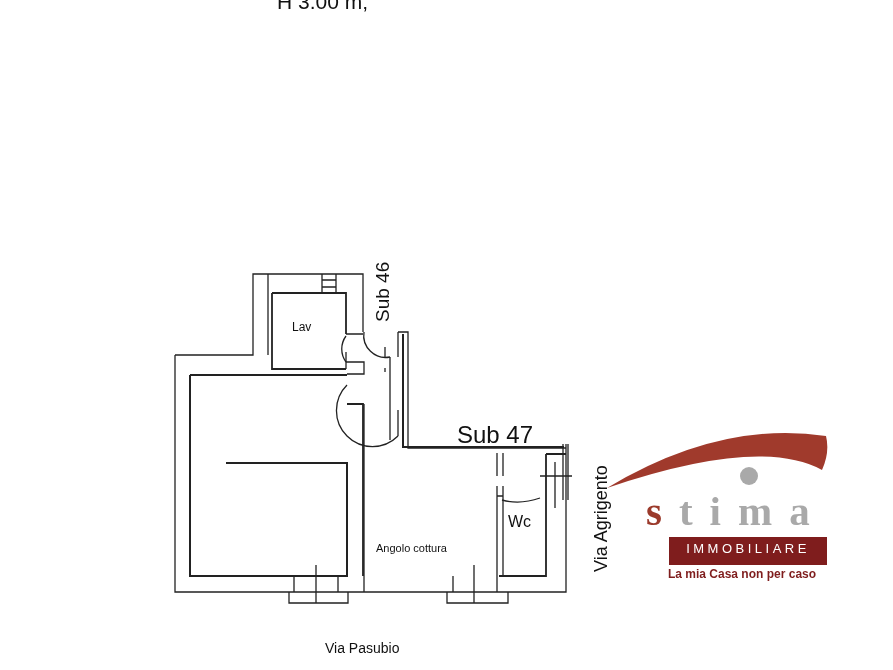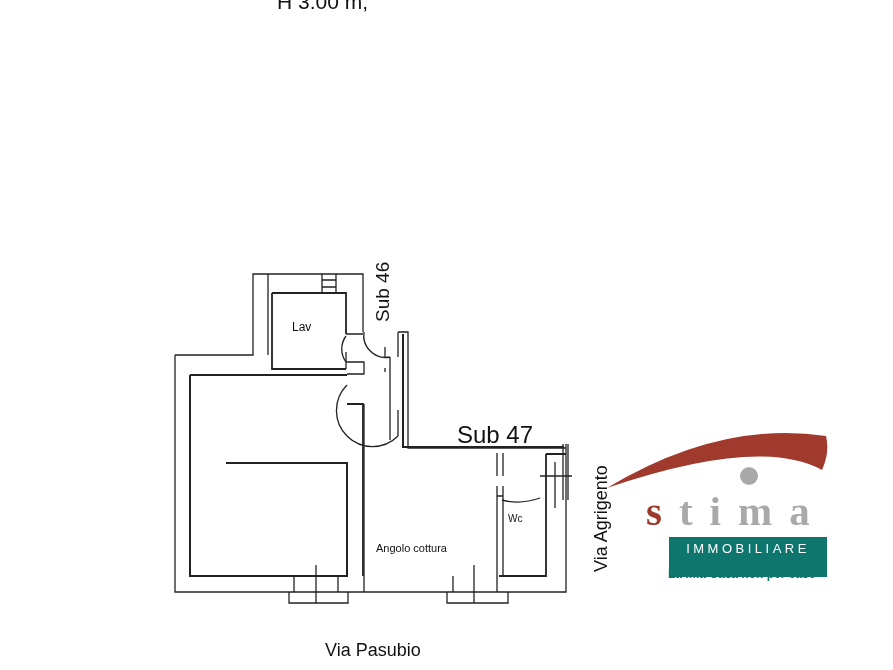--- a/index.html
+++ b/index.html
@@ -3,29 +3,29 @@
 <meta charset="utf-8">
 <style>
   html,body{margin:0;padding:0;background:#fff;}
   body{width:893px;height:670px;position:relative;overflow:hidden;font-family:"Liberation Sans",sans-serif;color:#111;}
   svg{position:absolute;left:0;top:0;}
   .lbl{position:absolute;white-space:nowrap;font-family:"Liberation Sans",sans-serif;color:#111;}
   #height-note{left:277px;top:-10px;font-size:21px;}
   #sub46{left:362px;top:275px;font-size:19px;transform:rotate(-90deg);transform-origin:left top;top:322px;left:372px;}
   #sub47{left:457px;top:400px;font-size:24px;margin-top:21px;}
   #lav{left:292px;top:320px;font-size:12px;text-align:center;}
-  #wc{left:508px;top:513px;font-size:10px;}
+  #wc{left:508px;top:513px;font-size:16px;}
   #angolo{left:376px;top:542px;font-size:11px;}
   #via-agrigento{left:591px;top:572px;font-size:18px;transform:rotate(-90deg);transform-origin:left top;}
-  #via-pasubio{left:325px;top:640px;font-size:18px;}
+  #via-pasubio{left:325px;top:640px;font-size:14px;}
   #logo-word{left:646px;top:487px;font-size:41px;letter-spacing:17px;font-family:"Liberation Serif",serif;font-weight:bold;}
   #logo-word .s{color:#9b3a2b;}
   #logo-word .rest{color:#a9a9a9;}
-  #logo-band{position:absolute;left:669px;top:537px;width:158px;height:40px;background:#0f766e;color:#fff;font-size:13px;letter-spacing:3.5px;text-align:center;line-height:24px;}
-  #logo-tag{left:668px;top:567px;font-size:12px;font-weight:bold;color:#0f766e;}
+  #logo-band{position:absolute;left:669px;top:537px;width:158px;height:28px;background:#7f1d1d;color:#fff;font-size:13px;letter-spacing:3.5px;text-align:center;line-height:24px;}
+  #logo-tag{left:668px;top:567px;font-size:12px;font-weight:bold;color:#7f1d1d;}
 </style>
 </head>
 <body>
 
 <svg width="893" height="670" viewBox="0 0 893 670">
   <g fill="none" stroke="#222" stroke-width="1.3">
 
     <path d="M175 355 H253 V274 H363 V332 M175 355 V592 H566 V444"></path>
     <path d="M190 375 V576 H347 V462 M190 375 H347" stroke-width="2"></path>
     <path d="M226 463 H347" stroke-width="2.2"></path>

